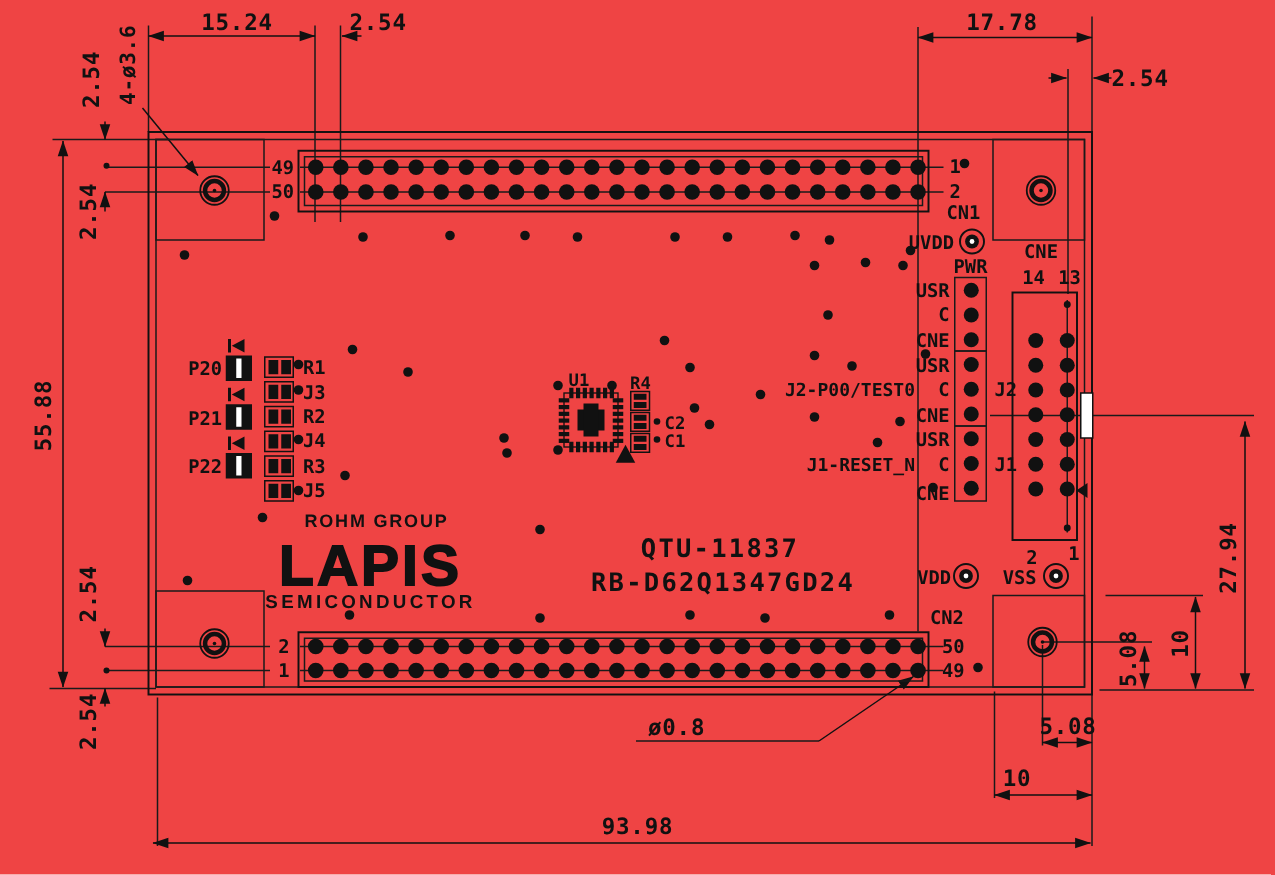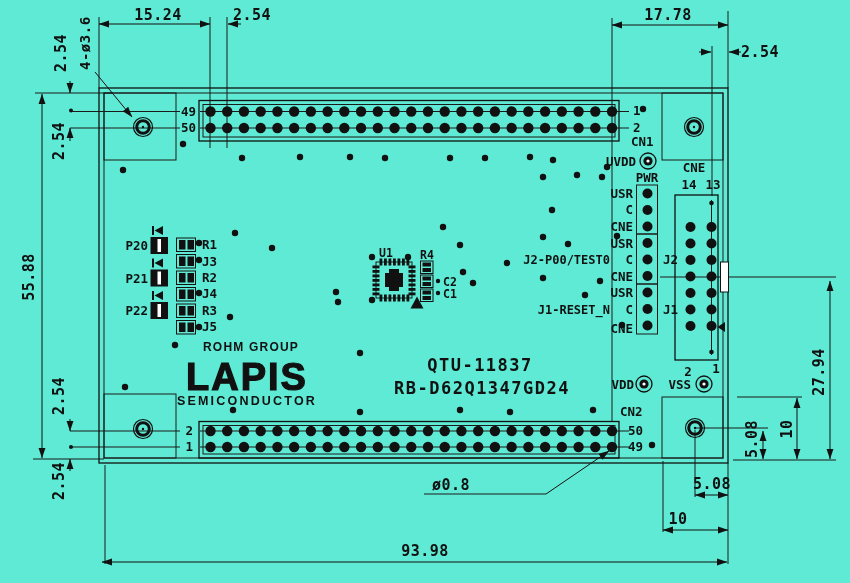--- a/index.html
+++ b/index.html
@@ -1,16 +1,16 @@
 <!DOCTYPE html>
 <html><head>
 <meta charset="utf-8">
 <style>
   html,body{margin:0;padding:0;background:#fff;}
-  .stage{width:850px;height:583px;position:relative;background:#5eead4;overflow:hidden;}
+  .stage{width:850px;height:583px;position:relative;background:#ef4444;overflow:hidden;}
   svg{display:block;}
   svg text{fill:#111;}
   .d{font:bold 15px "DejaVu Sans Mono",monospace;letter-spacing:.5px;}
   .d2{font:bold 14px "DejaVu Sans Mono",monospace;letter-spacing:.5px;}
   .s{font:bold 12.5px "DejaVu Sans Mono",monospace;}
   .s2{font:bold 12px "DejaVu Sans Mono",monospace;}
   .u{font:bold 11.5px "DejaVu Sans Mono",monospace;}
   .rohm{font:bold 12px "Liberation Sans",sans-serif;letter-spacing:1.2px;}
   .lapis{font:bold 38px "Liberation Sans",sans-serif;letter-spacing:2px;paint-order:stroke;stroke:#111;stroke-width:1.2px;}
   .semi{font:bold 12.5px "Liberation Sans",sans-serif;letter-spacing:2.2px;}

